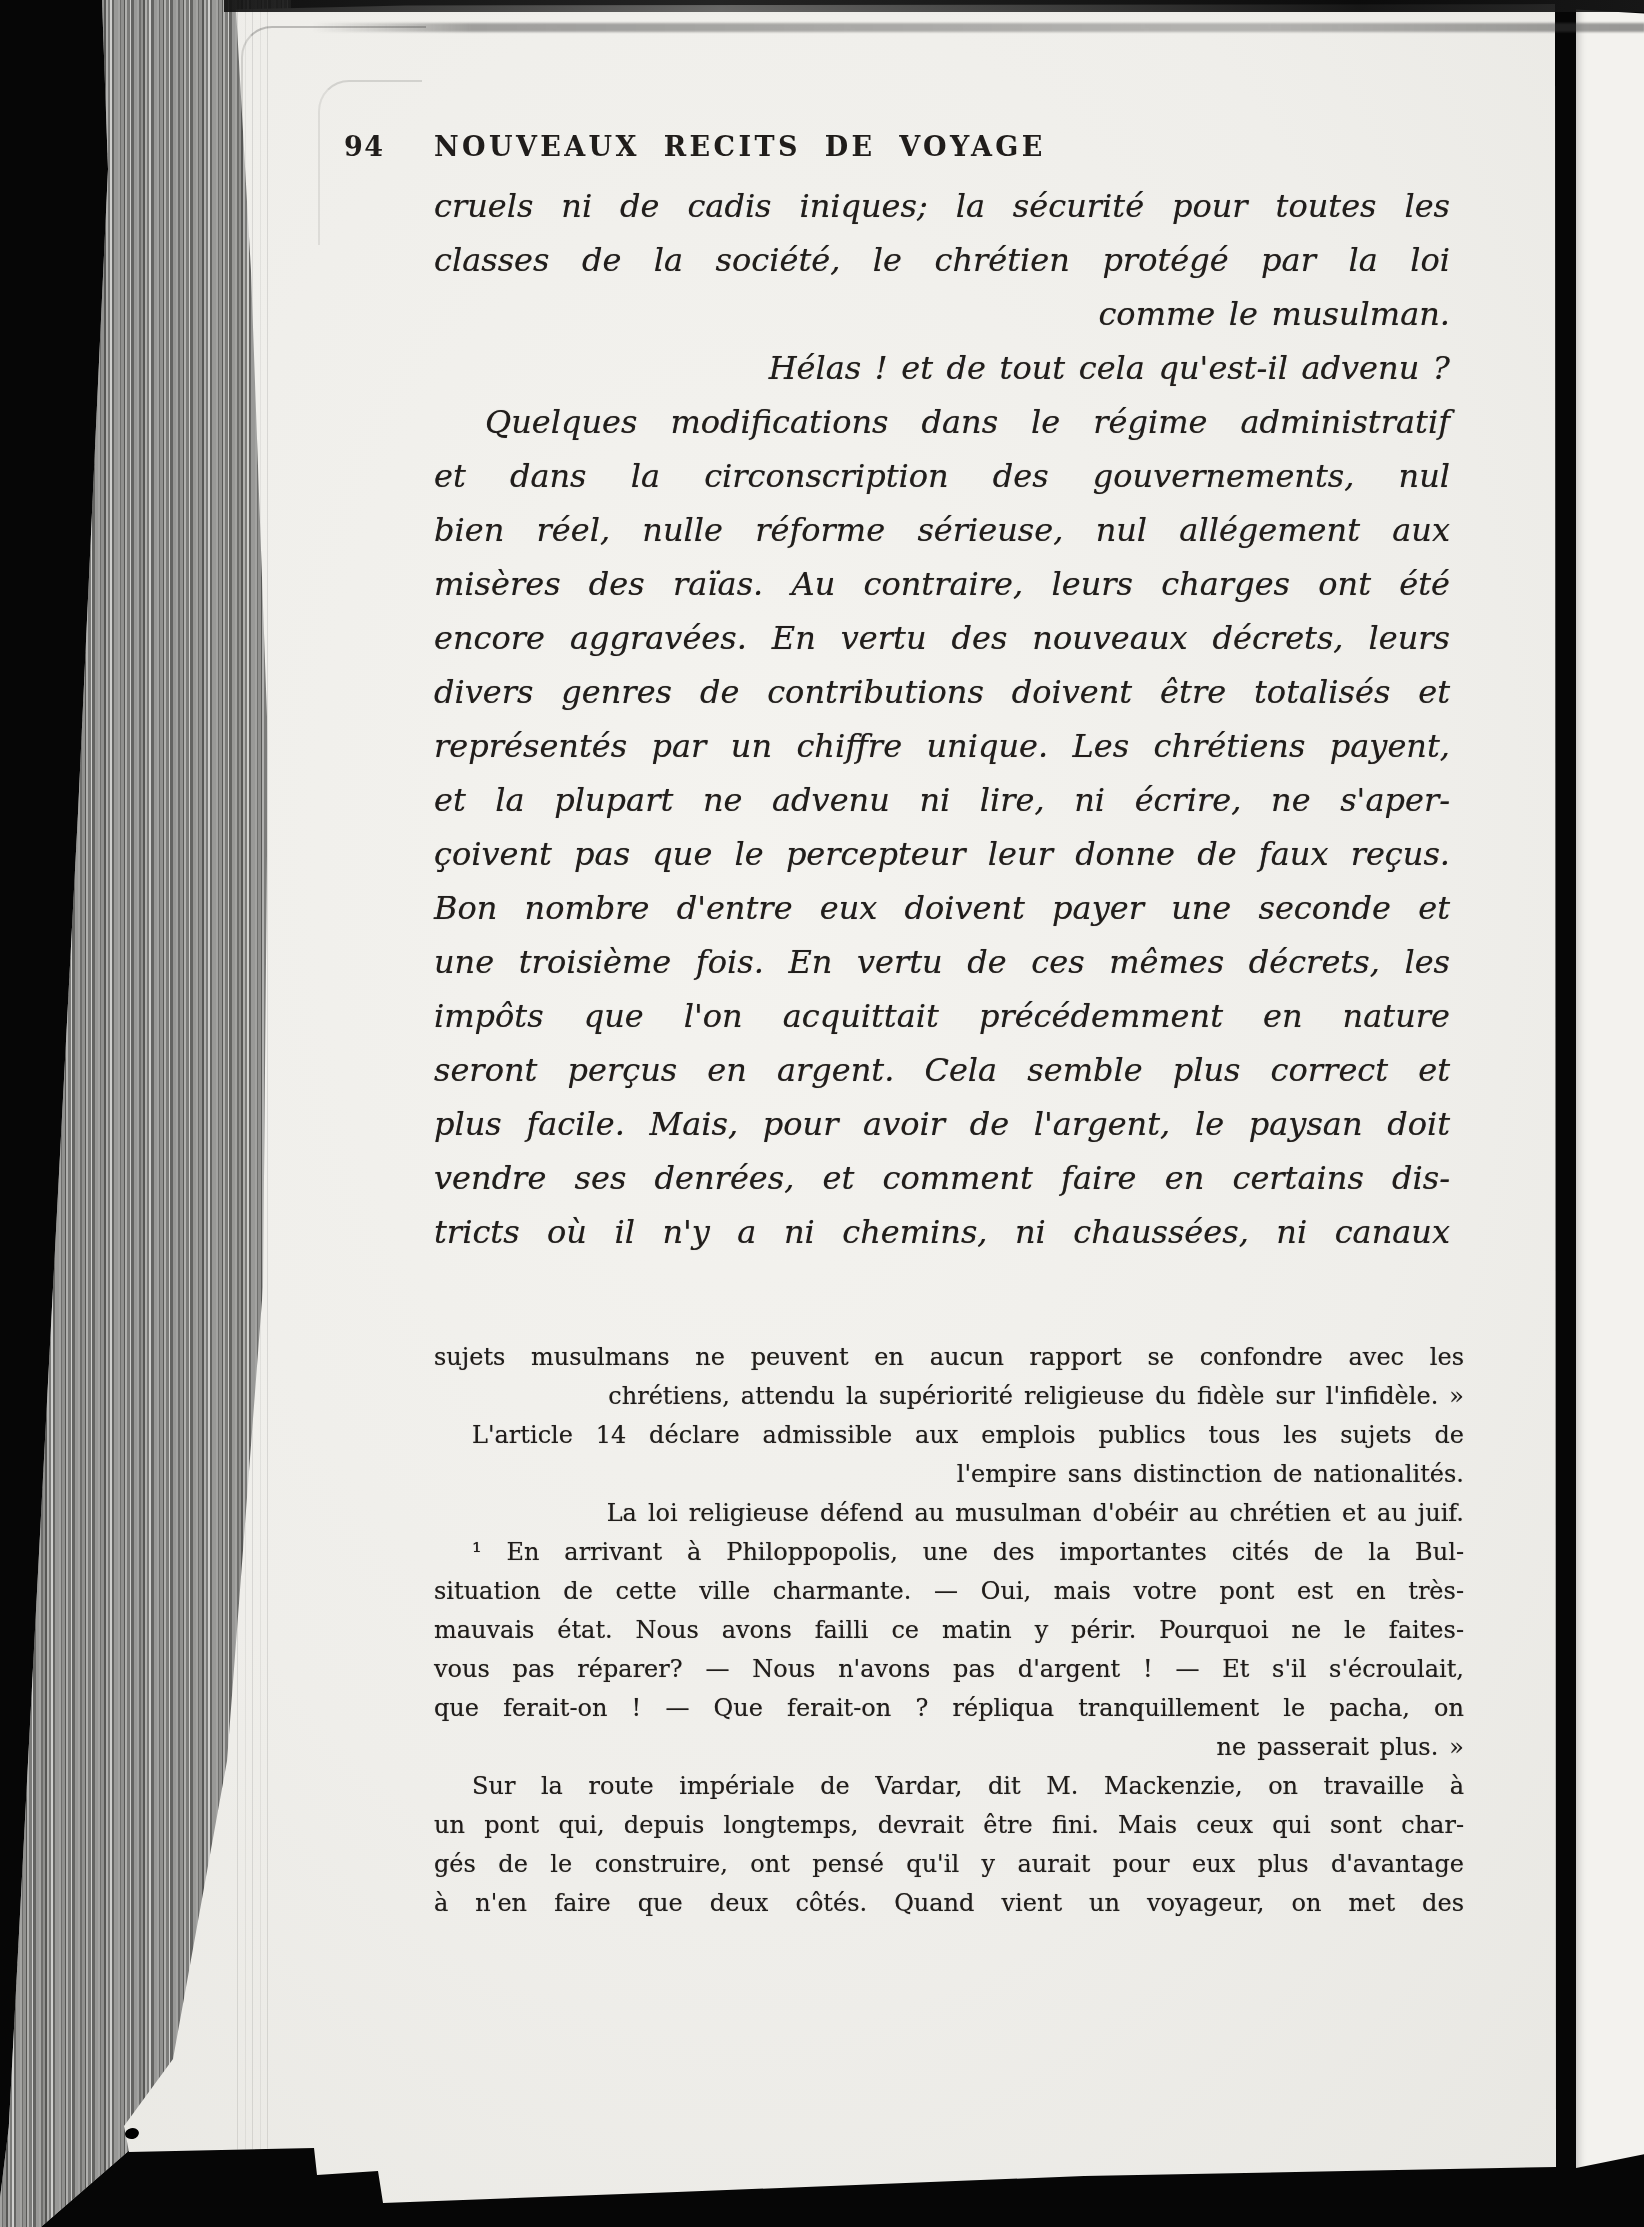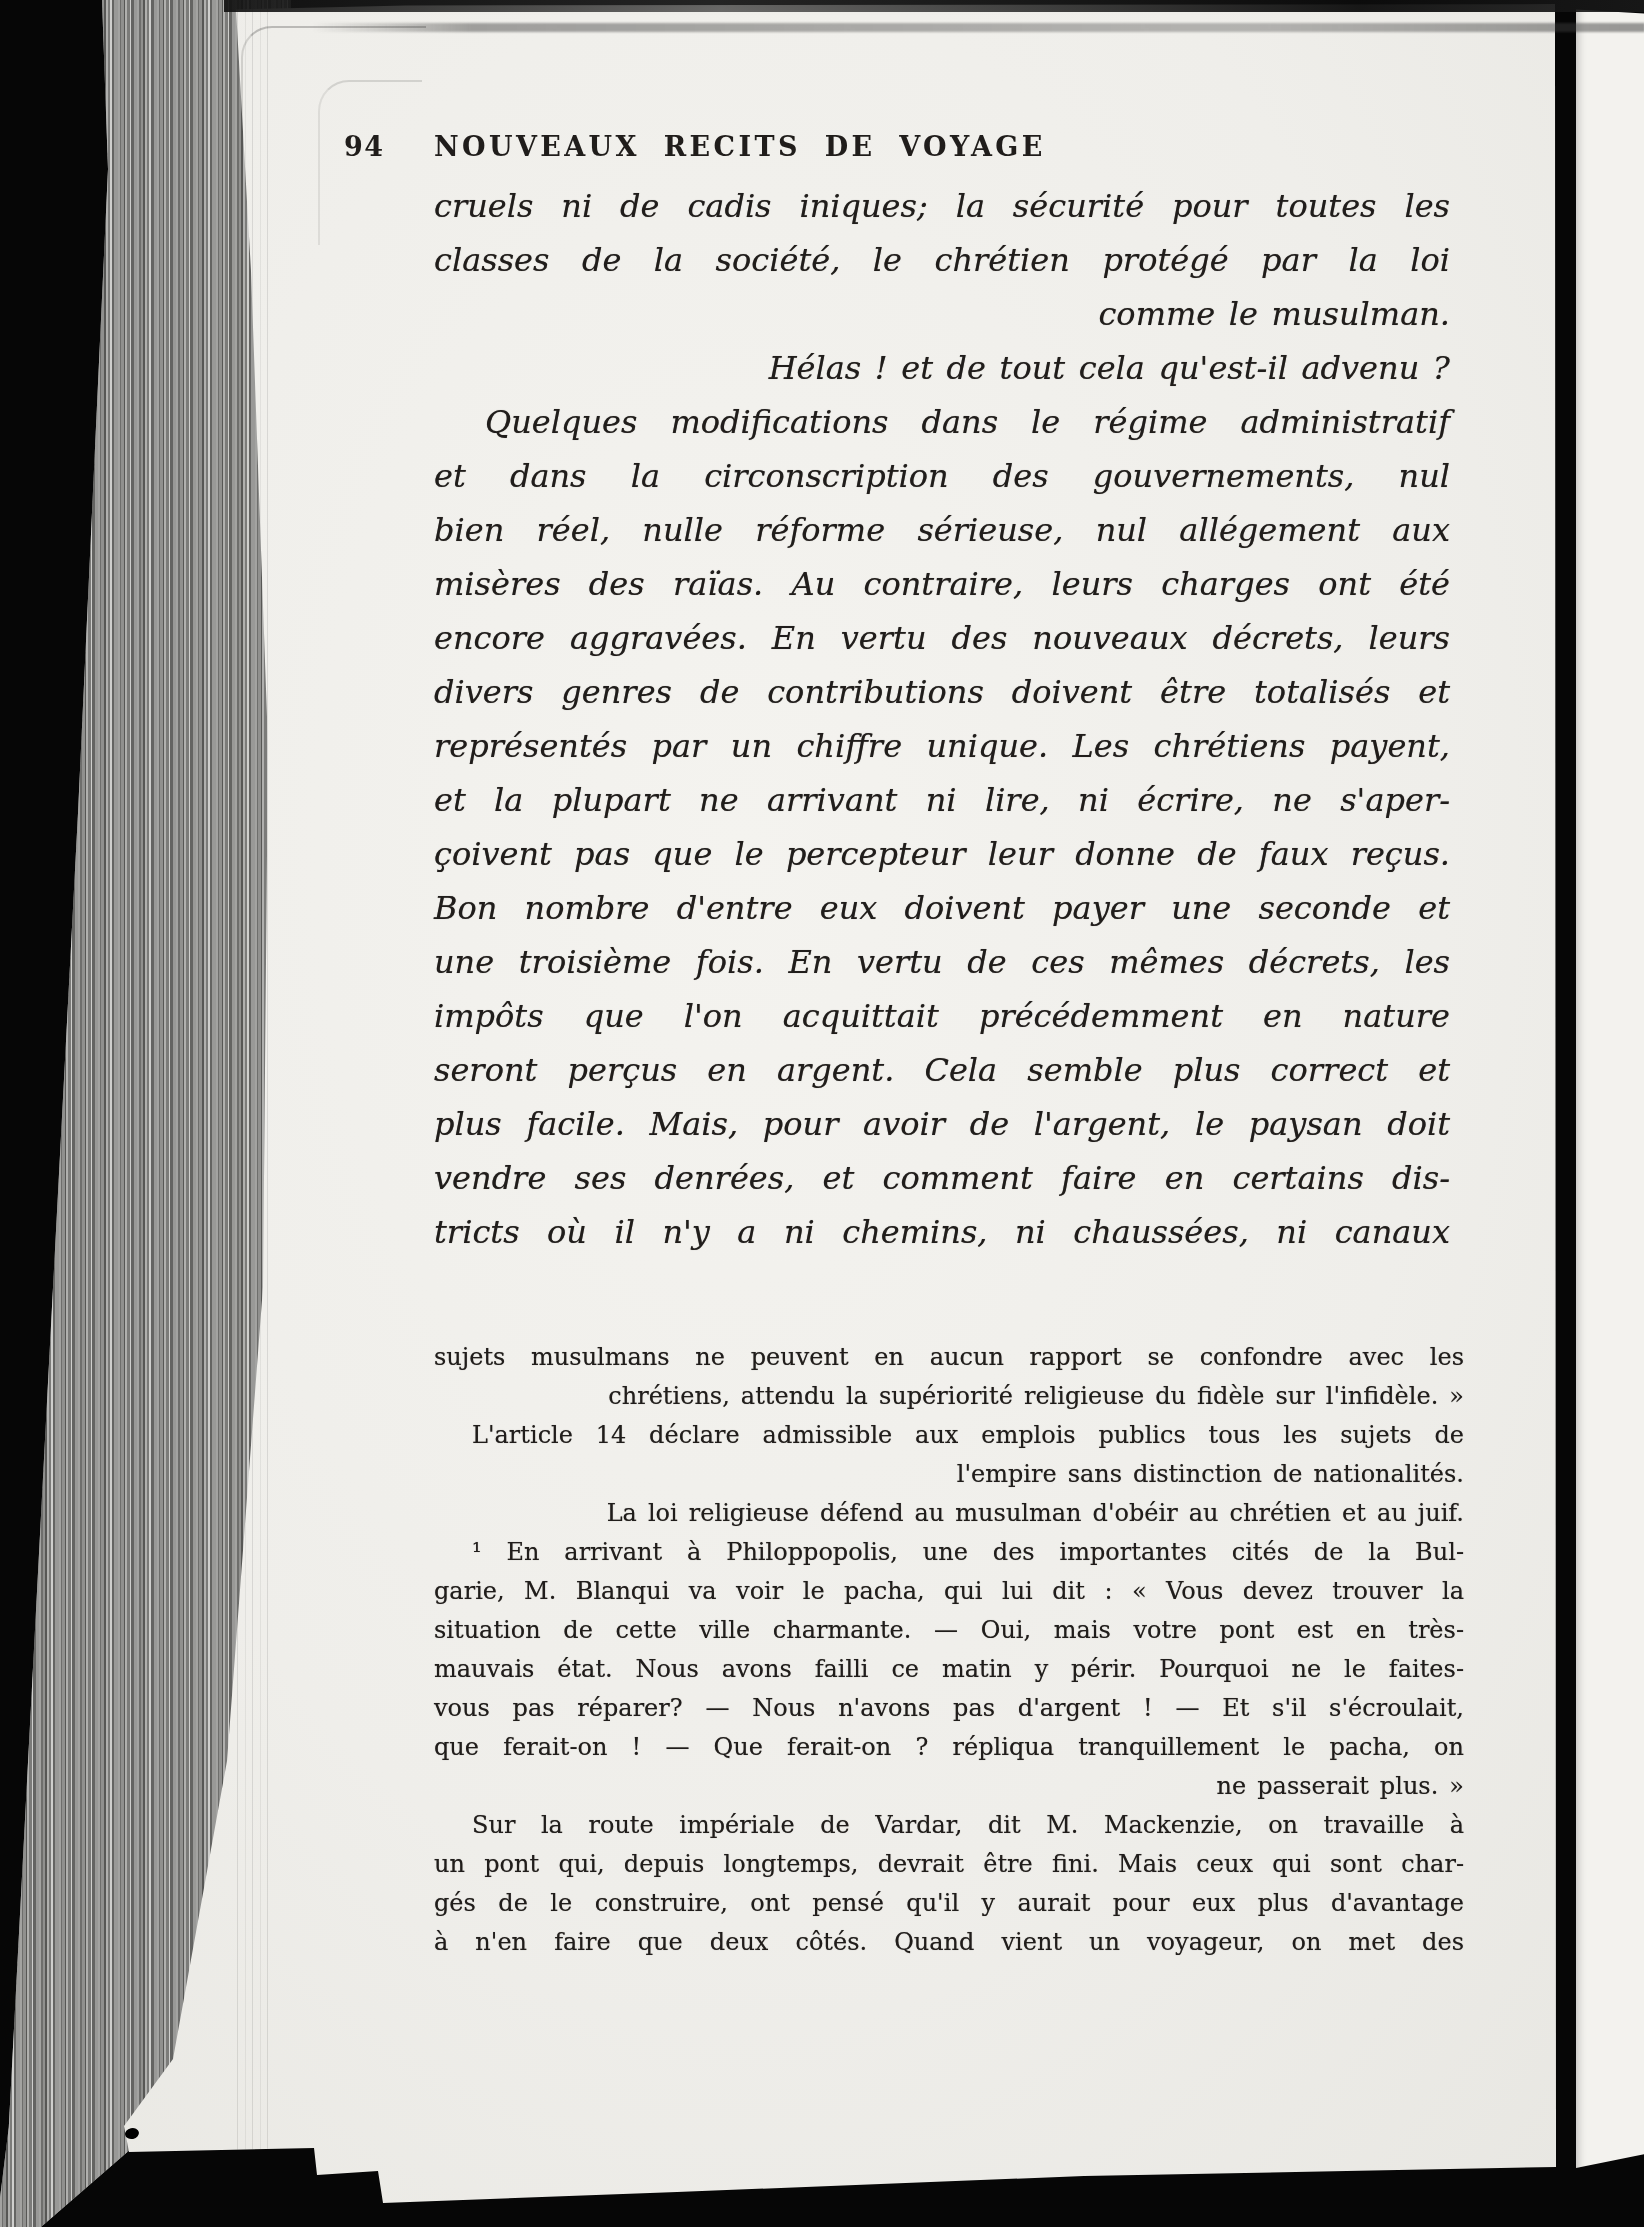--- a/index.html
+++ b/index.html
@@ -140,39 +140,38 @@
         <div class="bline just">classes de la société, le chrétien protégé par la loi</div>
         <div class="bline">comme le musulman.</div>
         <div class="bline ind">Hélas ! et de tout cela qu'est-il advenu ?</div>
         <div class="bline ind just">Quelques modifications dans le régime administratif</div>
         <div class="bline just">et dans la circonscription des gouvernements, nul</div>
         <div class="bline just">bien réel, nulle réforme sérieuse, nul allégement aux</div>
         <div class="bline just">misères des raïas. Au contraire, leurs charges ont été</div>
         <div class="bline just">encore aggravées. En vertu des nouveaux décrets, leurs</div>
         <div class="bline just">divers genres de contributions doivent être totalisés et</div>
         <div class="bline just">représentés par un chiffre unique. Les chrétiens payent,</div>
-        <div class="bline just">et la plupart ne arrivant ni lire, ni écrire, ne s'aper-</div>
+        <div class="bline just">et la plupart ne advenu ni lire, ni écrire, ne s'aper-</div>
         <div class="bline just">çoivent pas que le percepteur leur donne de faux reçus.</div>
         <div class="bline just">Bon nombre d'entre eux doivent payer une seconde et</div>
         <div class="bline just">une troisième fois. En vertu de ces mêmes décrets, les</div>
         <div class="bline just">impôts que l'on acquittait précédemment en nature</div>
         <div class="bline just">seront perçus en argent. Cela semble plus correct et</div>
         <div class="bline just">plus facile. Mais, pour avoir de l'argent, le paysan doit</div>
         <div class="bline just">vendre ses denrées, et comment faire en certains dis-</div>
         <div class="bline just">tricts où il n'y a ni chemins, ni chaussées, ni canaux</div>
       </div>
 
     <div class="footnotes" id="footnotes">
         <div class="fline just">sujets musulmans ne peuvent en aucun rapport se confondre avec les</div>
         <div class="fline">chrétiens, attendu la supériorité religieuse du fidèle sur l'infidèle. »</div>
         <div class="fline ind just">L'article 14 déclare admissible aux emplois publics tous les sujets de</div>
         <div class="fline">l'empire sans distinction de nationalités.</div>
         <div class="fline ind">La loi religieuse défend au musulman d'obéir au chrétien et au juif.</div>
         <div class="fline ind just">¹ En arrivant à Philoppopolis, une des importantes cités de la Bul-</div>
-        <div class="fline just">garie, M. Blanqui va voir le pacha, qui lui dit : « Vous devez trouver la</div>
         <div class="fline just">situation de cette ville charmante. — Oui, mais votre pont est en très-</div>
         <div class="fline just">mauvais état. Nous avons failli ce matin y périr. Pourquoi ne le faites-</div>
         <div class="fline just">vous pas réparer? — Nous n'avons pas d'argent ! — Et s'il s'écroulait,</div>
         <div class="fline just">que ferait-on ! — Que ferait-on ? répliqua tranquillement le pacha, on</div>
         <div class="fline">ne passerait plus. »</div>
         <div class="fline ind just">Sur la route impériale de Vardar, dit M. Mackenzie, on travaille à</div>
         <div class="fline just">un pont qui, depuis longtemps, devrait être fini. Mais ceux qui sont char-</div>
         <div class="fline just">gés de le construire, ont pensé qu'il y aurait pour eux plus d'avantage</div>
         <div class="fline just">à n'en faire que deux côtés. Quand vient un voyageur, on met des</div>
       </div>

